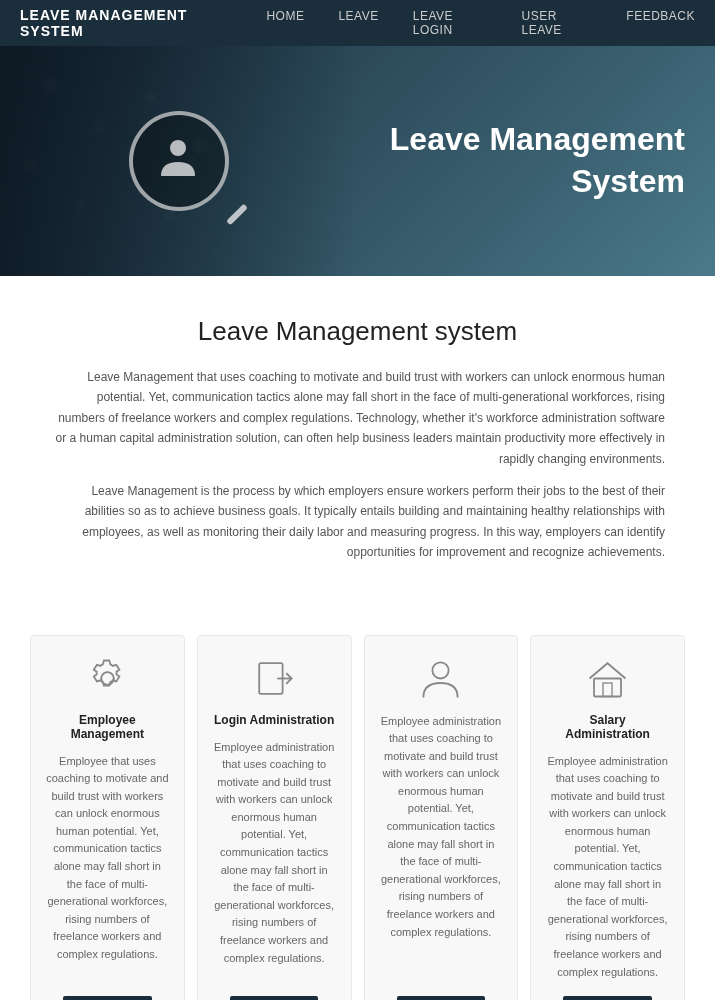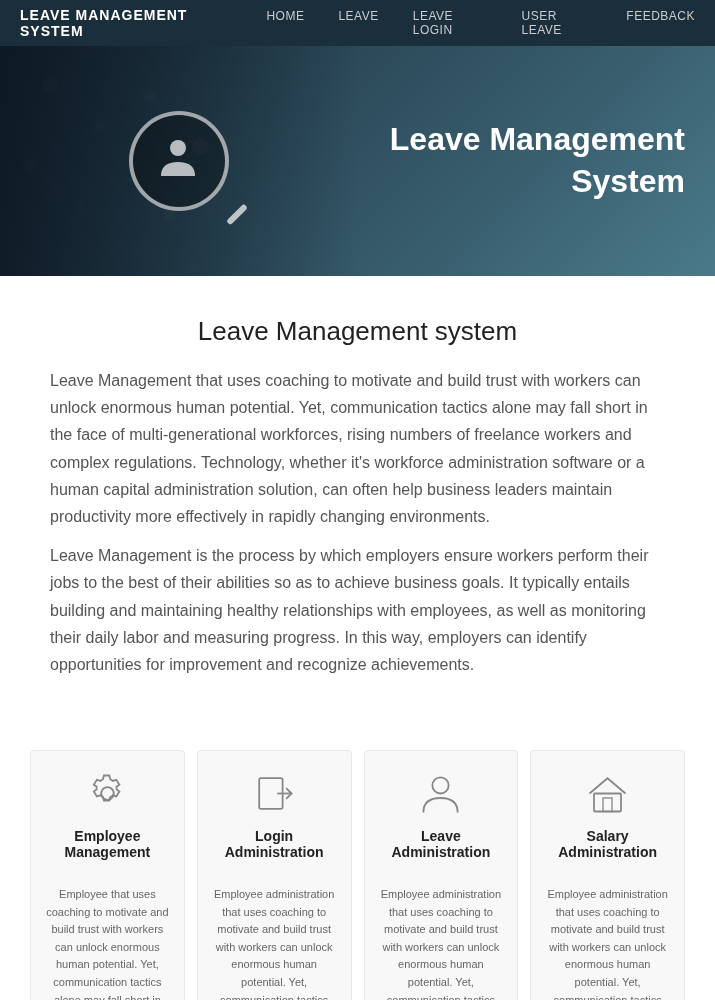--- a/index.html
+++ b/index.html
@@ -102,25 +102,25 @@
       padding: 40px 50px;
       text-align: center;
     }
     .main-section h2 {
       font-size: 26px;
       font-weight: normal;
       margin-bottom: 20px;
       color: #222;
     }
     .main-section p {
-      font-size: 16px;
+      font-size: 12px;
       color: #555;
       line-height: 1.7;
       margin-bottom: 12px;
-      text-align: left;
+      text-align: right;
     }
 
     
     .cards-container {
       display: flex;
       gap: 12px;
       padding: 20px 30px 40px;
       justify-content: center;
     }
     .card {
@@ -128,23 +128,23 @@
       border: 1px solid #e8e8e8;
       border-radius: 4px;
       width: 155px;
       padding: 20px 15px 15px;
       display: flex;
       flex-direction: column;
       align-items: center;
       text-align: center;
     }
     .card h3 {
-      font-size: 14px;
+      font-size: 12px;
       font-weight: bold;
-      margin-bottom: 26px;
+      margin-bottom: 12px;
       color: #222;
     }
     .card p {
       font-size: 11px;
       color: #666;
       line-height: 1.6;
       margin-bottom: 15px;
       flex: 1;
     }
     .btn-learn {
@@ -242,21 +242,20 @@
     <h3>Login Administration</h3>
     <p>Employee administration that uses coaching to motivate and build trust with workers can unlock enormous human potential. Yet, communication tactics alone may fall short in the face of multi-generational workforces, rising numbers of freelance workers and complex regulations.</p>
     <button class="btn-learn">Learn More</button>
   </div>
 
   <div class="card">
     <svg class="icon-svg" viewBox="0 0 50 50" xmlns="http://www.w3.org/2000/svg">
       <circle cx="25" cy="16" r="9" fill="none" stroke="#888" stroke-width="2"></circle>
       <path d="M6 46 Q6 30 25 30 Q44 30 44 46" fill="none" stroke="#888" stroke-width="2"></path>
     </svg>
-    <h3>Leave Administration</h3>
     <p>Employee administration that uses coaching to motivate and build trust with workers can unlock enormous human potential. Yet, communication tactics alone may fall short in the face of multi-generational workforces, rising numbers of freelance workers and complex regulations.</p>
     <button class="btn-learn">Learn More</button>
   </div>
 
   <div class="card">
     <svg class="icon-svg" viewBox="0 0 50 50" xmlns="http://www.w3.org/2000/svg">
       <polyline points="5,25 25,8 45,25" fill="none" stroke="#888" stroke-width="2"></polyline>
       <rect x="10" y="25" width="30" height="20" rx="1" fill="none" stroke="#888" stroke-width="2"></rect>
       <rect x="20" y="30" width="10" height="15" fill="none" stroke="#888" stroke-width="1.5"></rect>
     </svg>

